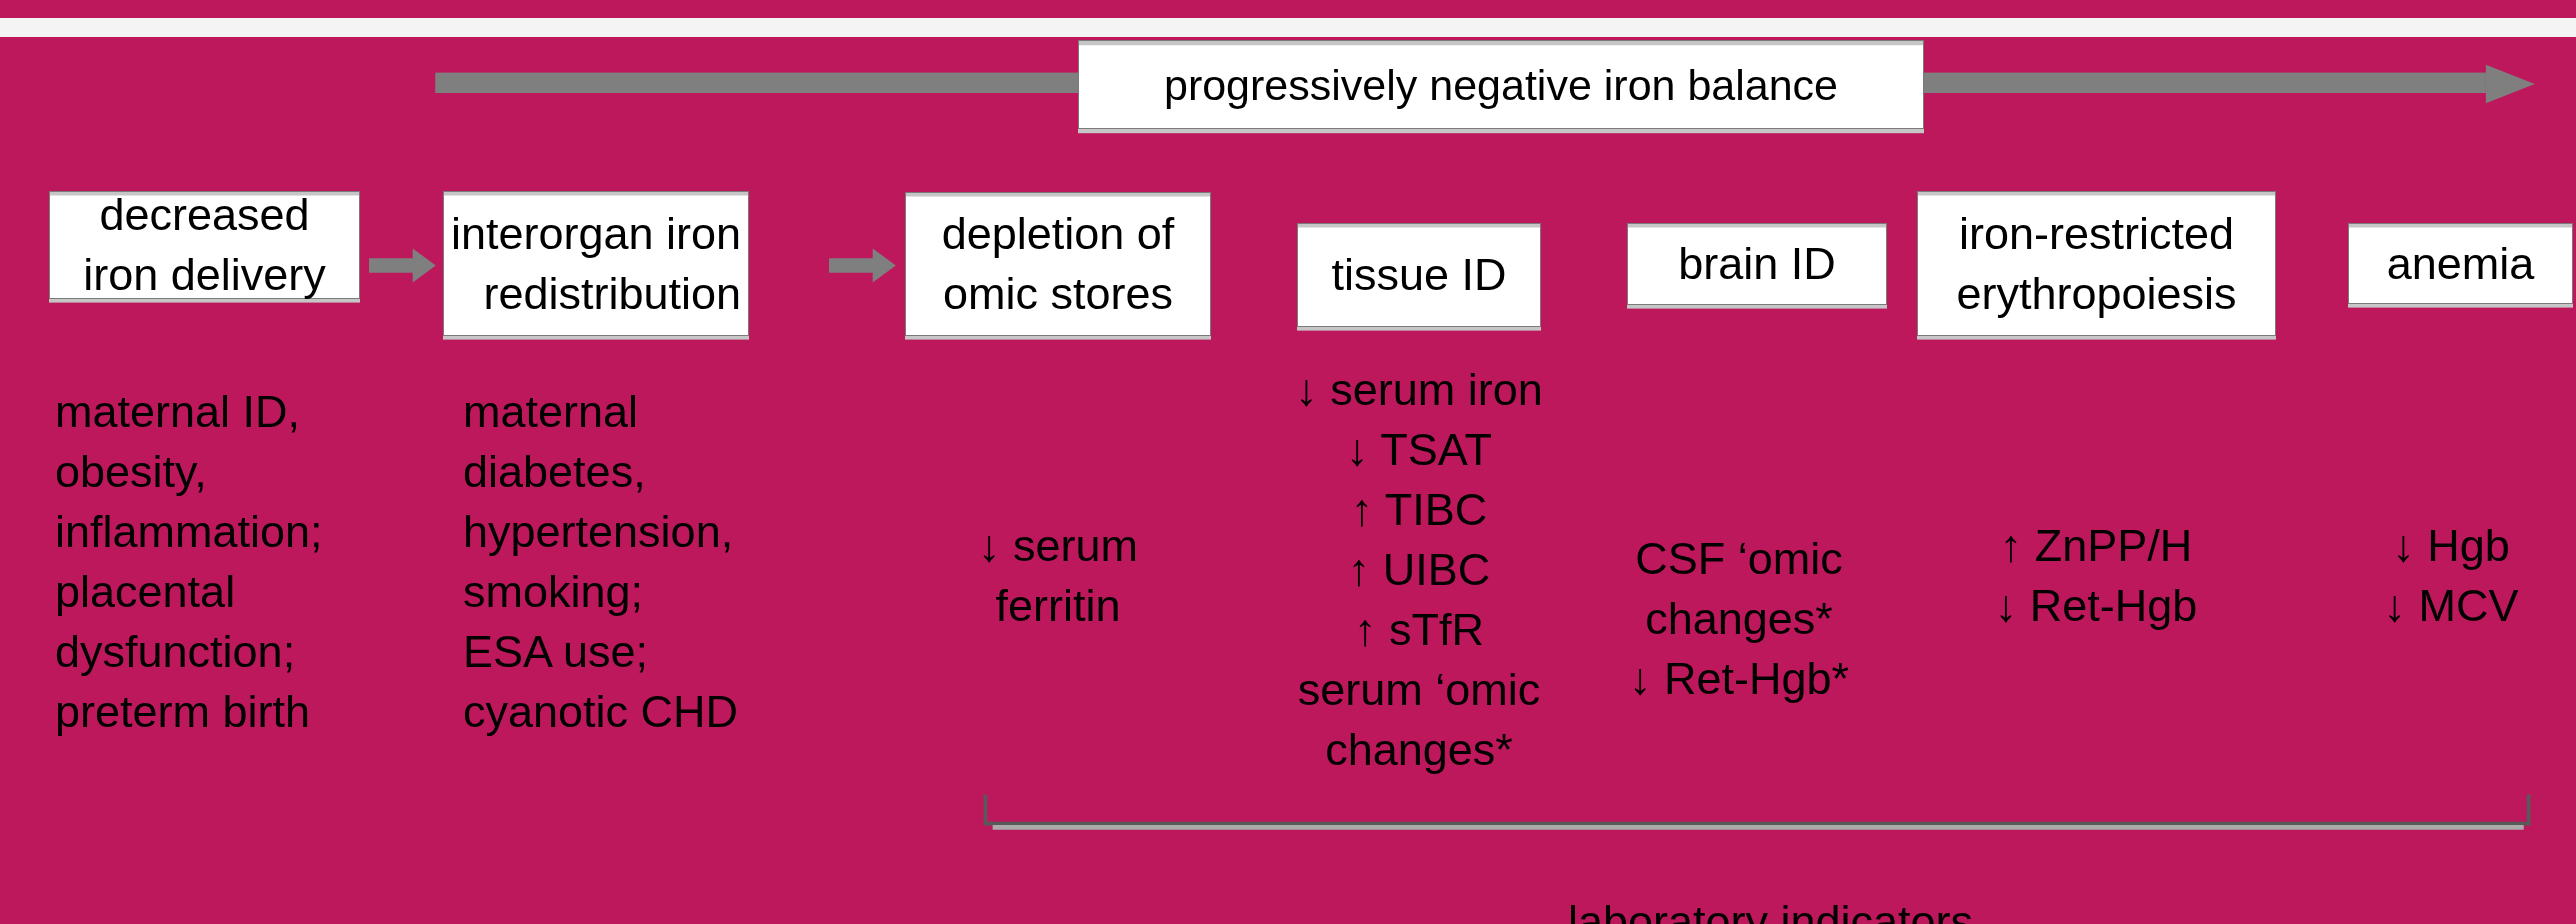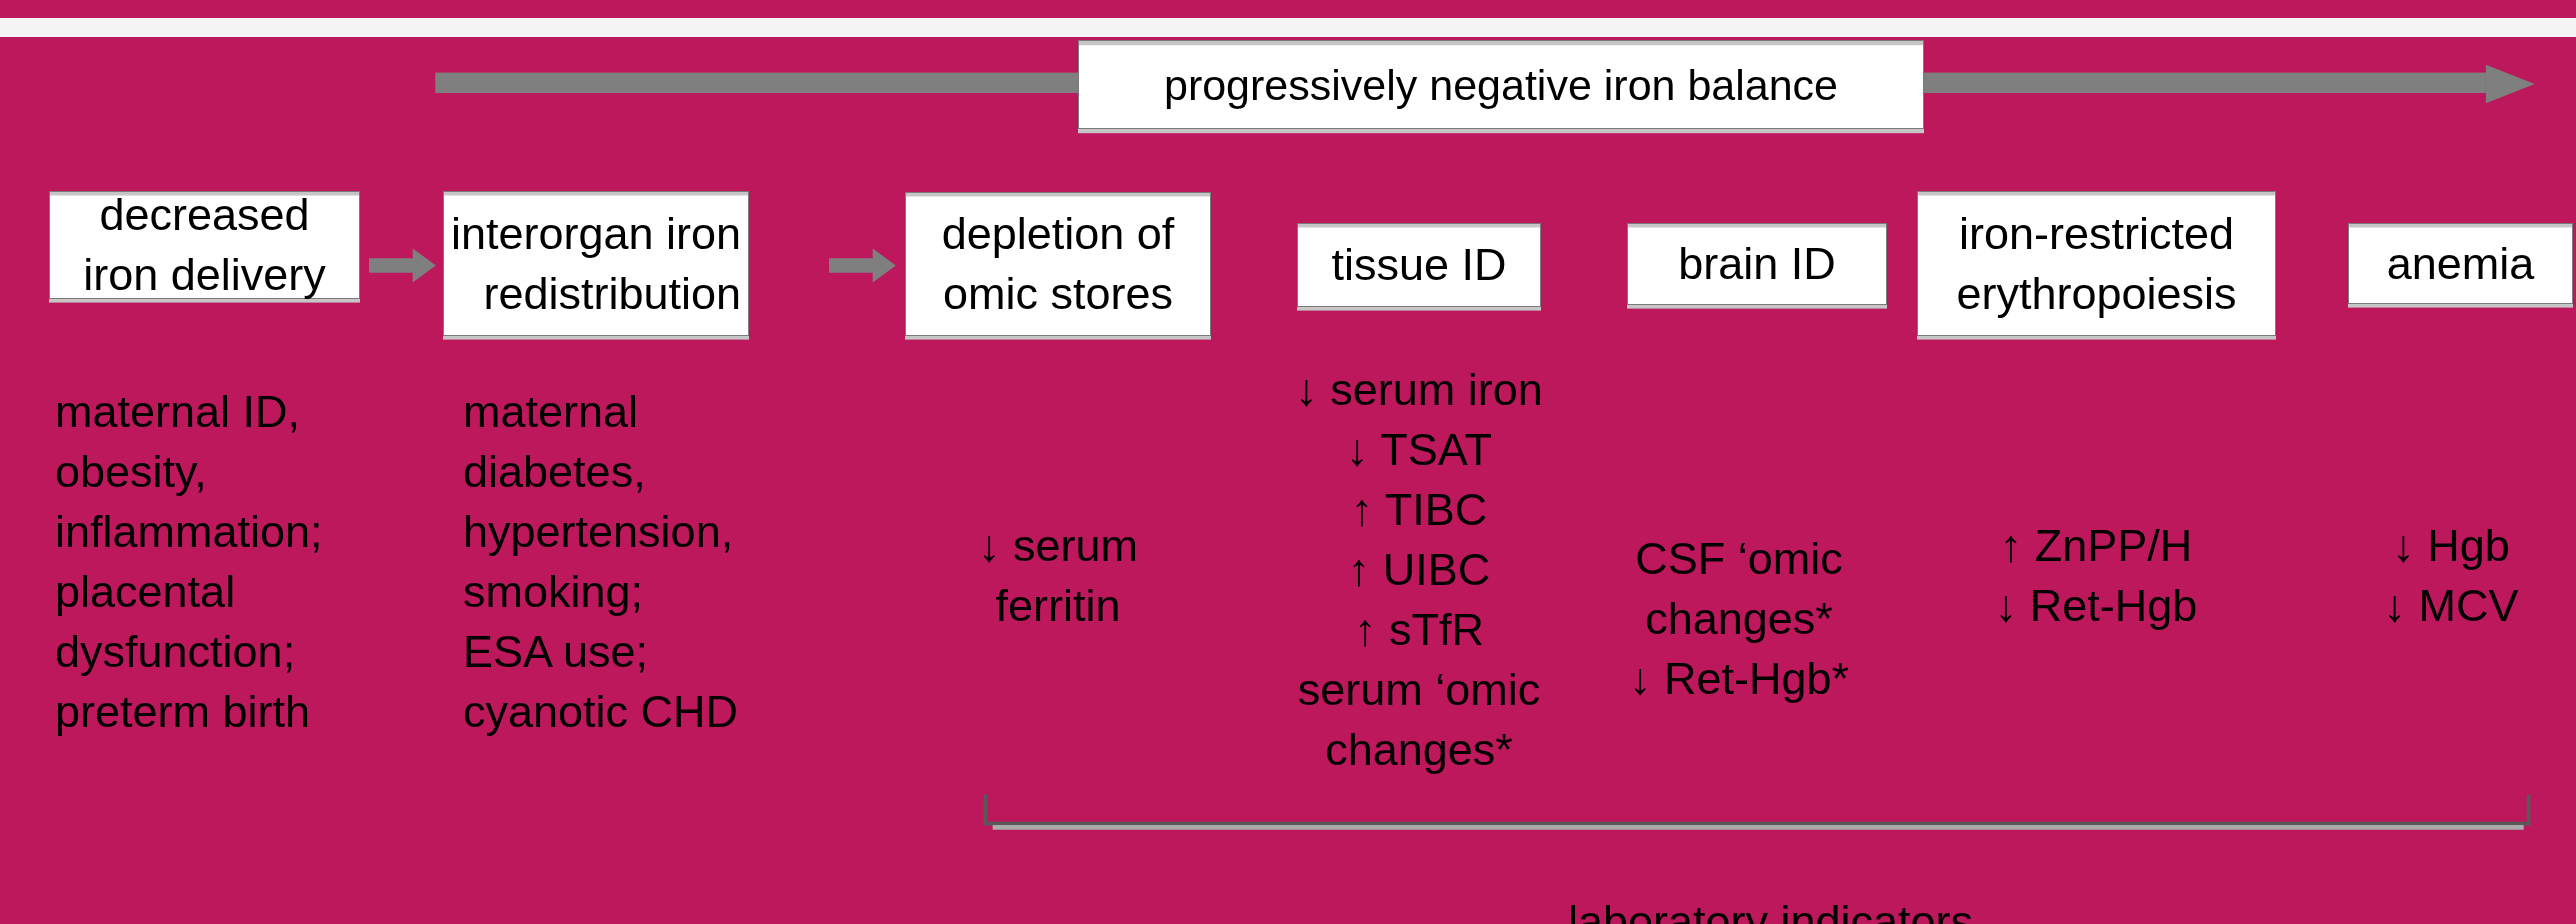--- a/index.html
+++ b/index.html
@@ -83,21 +83,21 @@
 
   <svg class="block-arrow" style="left:829px;top:246px;width:68px;height:39px;" viewBox="0 0 112 64" preserveAspectRatio="none">
     <polygon points="0,20 72,20 72,4 110,32 72,60 72,44 0,44" fill="#7f7f7f"></polygon>
   </svg>
 
   <div class="stage-box" style="left:905px;top:192px;width:306px;height:144px;">
     <span>depletion of
 omic stores</span>
   </div>
 
-  <div class="stage-box" style="left:1297px;top:223px;width:244px;height:84px;">
+  <div class="stage-box" style="left:1297px;top:223px;width:244px;height:104px;">
     <span>tissue ID</span>
   </div>
 
   <div class="stage-box" style="left:1627px;top:223px;width:260px;height:82px;">
     <span>brain ID</span>
   </div>
 
   <div class="stage-box" style="left:1917px;top:191px;width:359px;height:145px;">
     <span>iron-restricted
 erythropoiesis</span>

